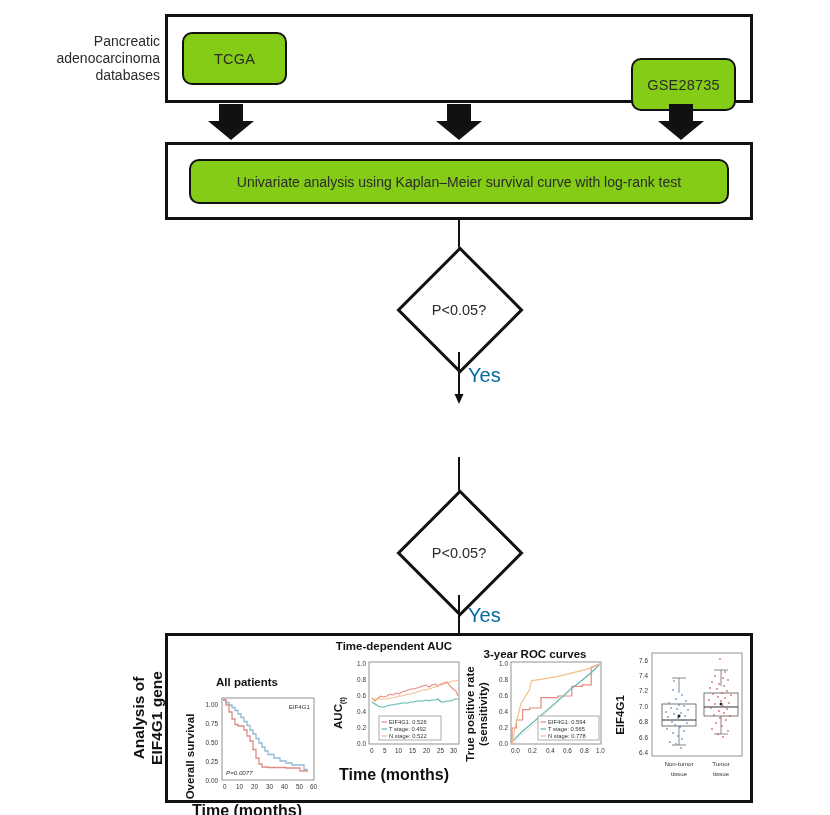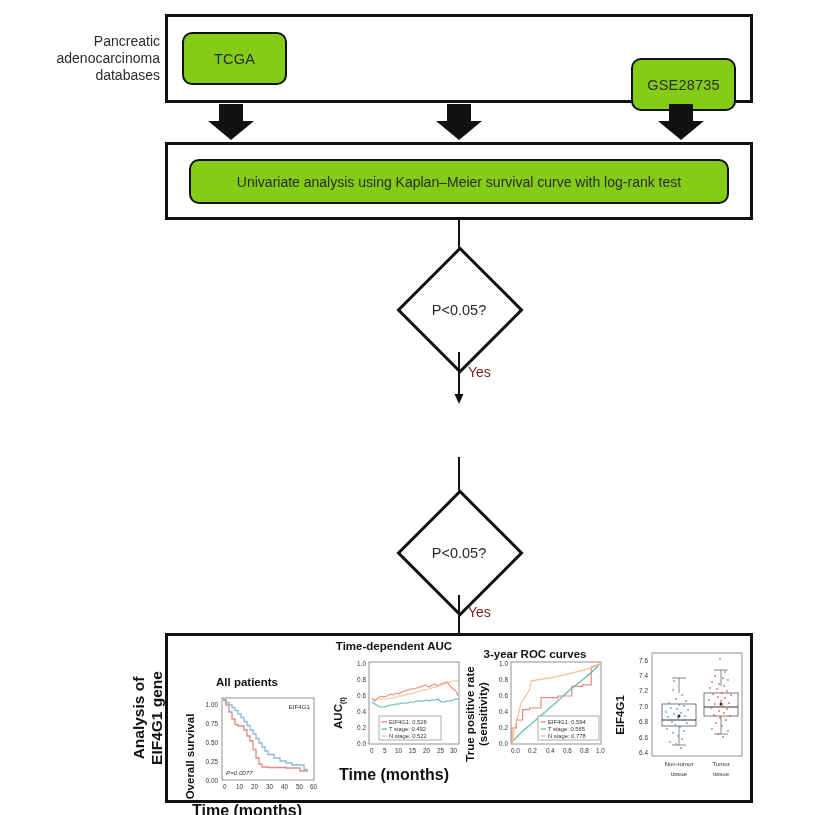--- a/index.html
+++ b/index.html
@@ -14,21 +14,21 @@
   .db-label{font-size:14.5px;color:#2b2b2b;letter-spacing:.2px;}
   .wide-label{font-size:14px;color:#2b2b2b;}
 
   .side-label{font-size:14px;line-height:17px;text-align:right;color:#2b2b2b;}
 
   
   .diamond{box-sizing:border-box;border:3px solid #111;background:#fff;
            transform:rotate(45deg);}
   .diamond-text{font-size:14.5px;color:#2b2b2b;white-space:nowrap;}
 
-  .yes-label{font-size:14px;color:#7f1d1d;}
+  .yes-label{font-size:20px;color:#0369a1;}
   .rot-label{font-size:15.5px;font-weight:bold;color:#111;white-space:nowrap;
              transform-origin:0 0;transform:rotate(-90deg);line-height:18px;text-align:center;}
 
   
   .panel-title{font-size:11.5px;font-weight:bold;color:#111;text-align:center;white-space:nowrap;}
   .axis-title{font-size:16px;font-weight:bold;color:#111;}
   .axis-title-rot{font-size:11.5px;font-weight:bold;color:#111;white-space:nowrap;
                   transform-origin:0 0;transform:rotate(-90deg);text-align:center;line-height:13px;}
   .tick{font-size:6.4px;fill:#333;}
   .tiny{font-size:6.2px;fill:#333;}

